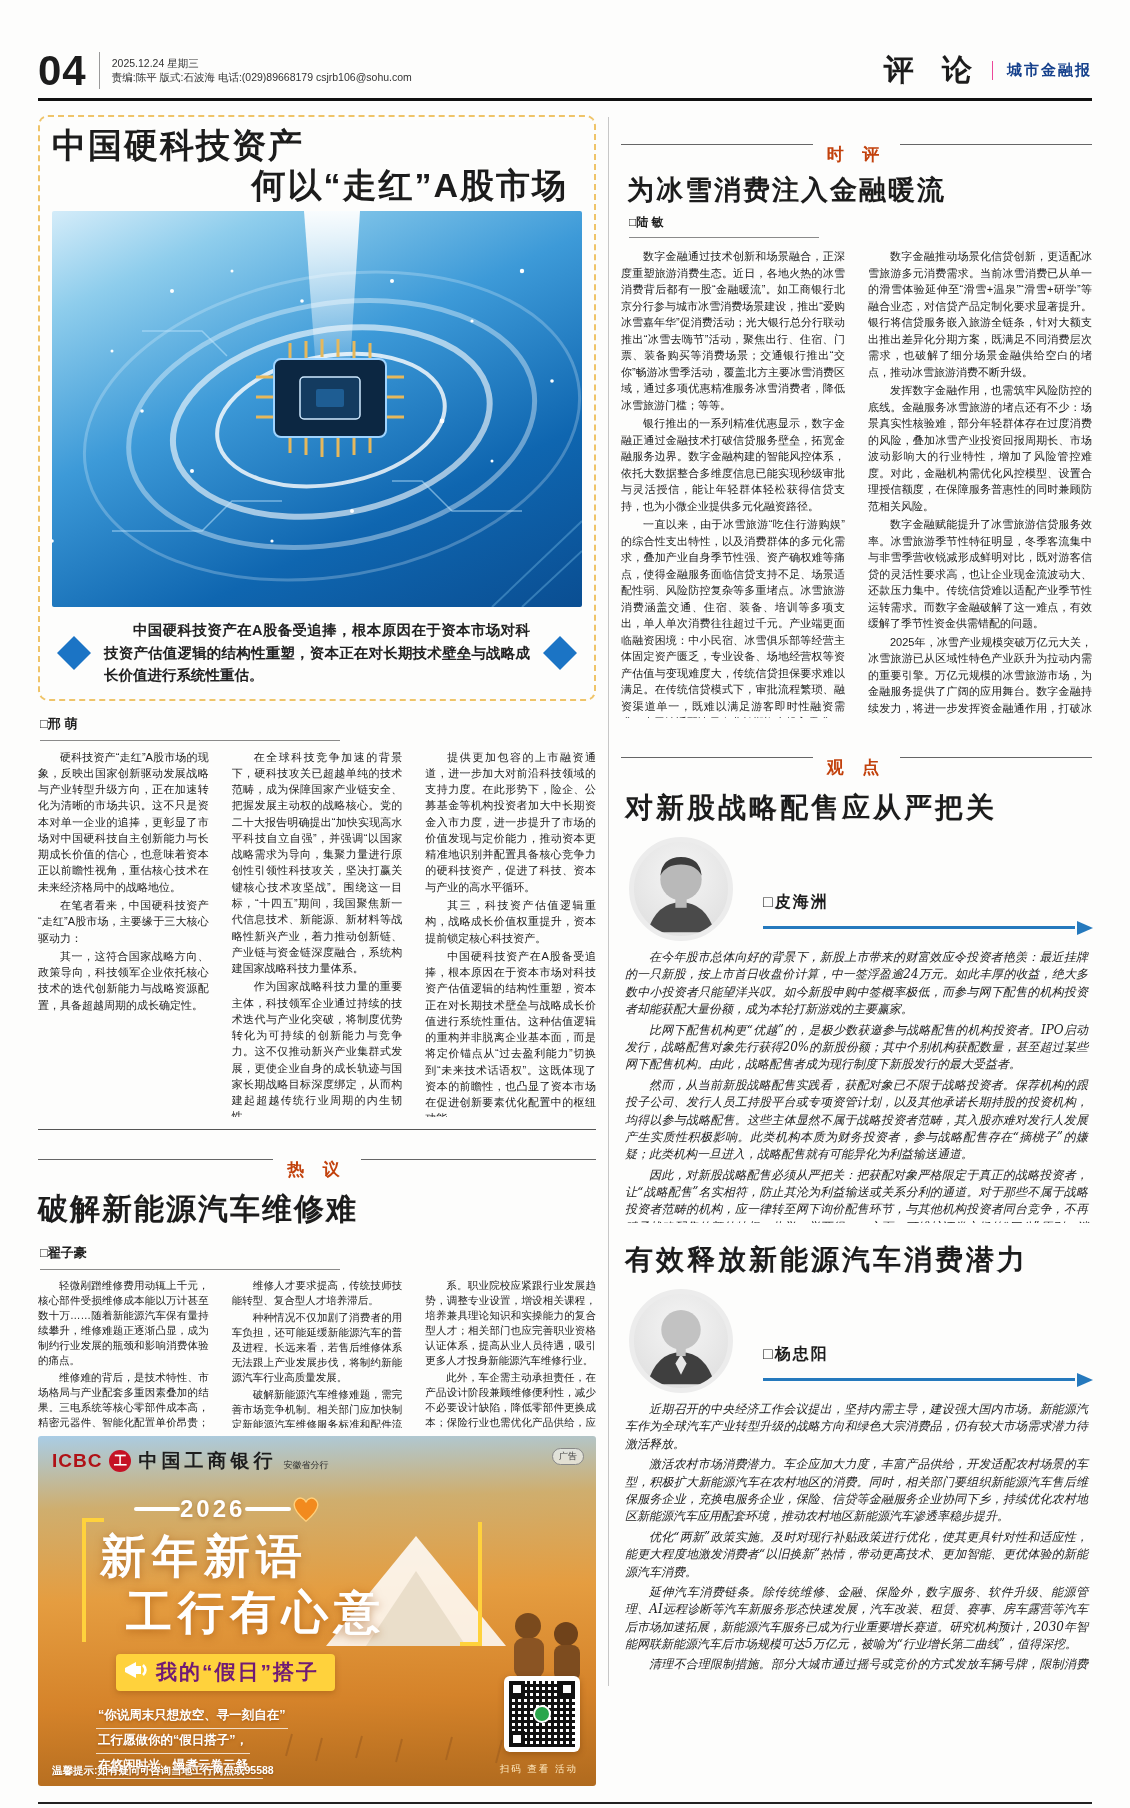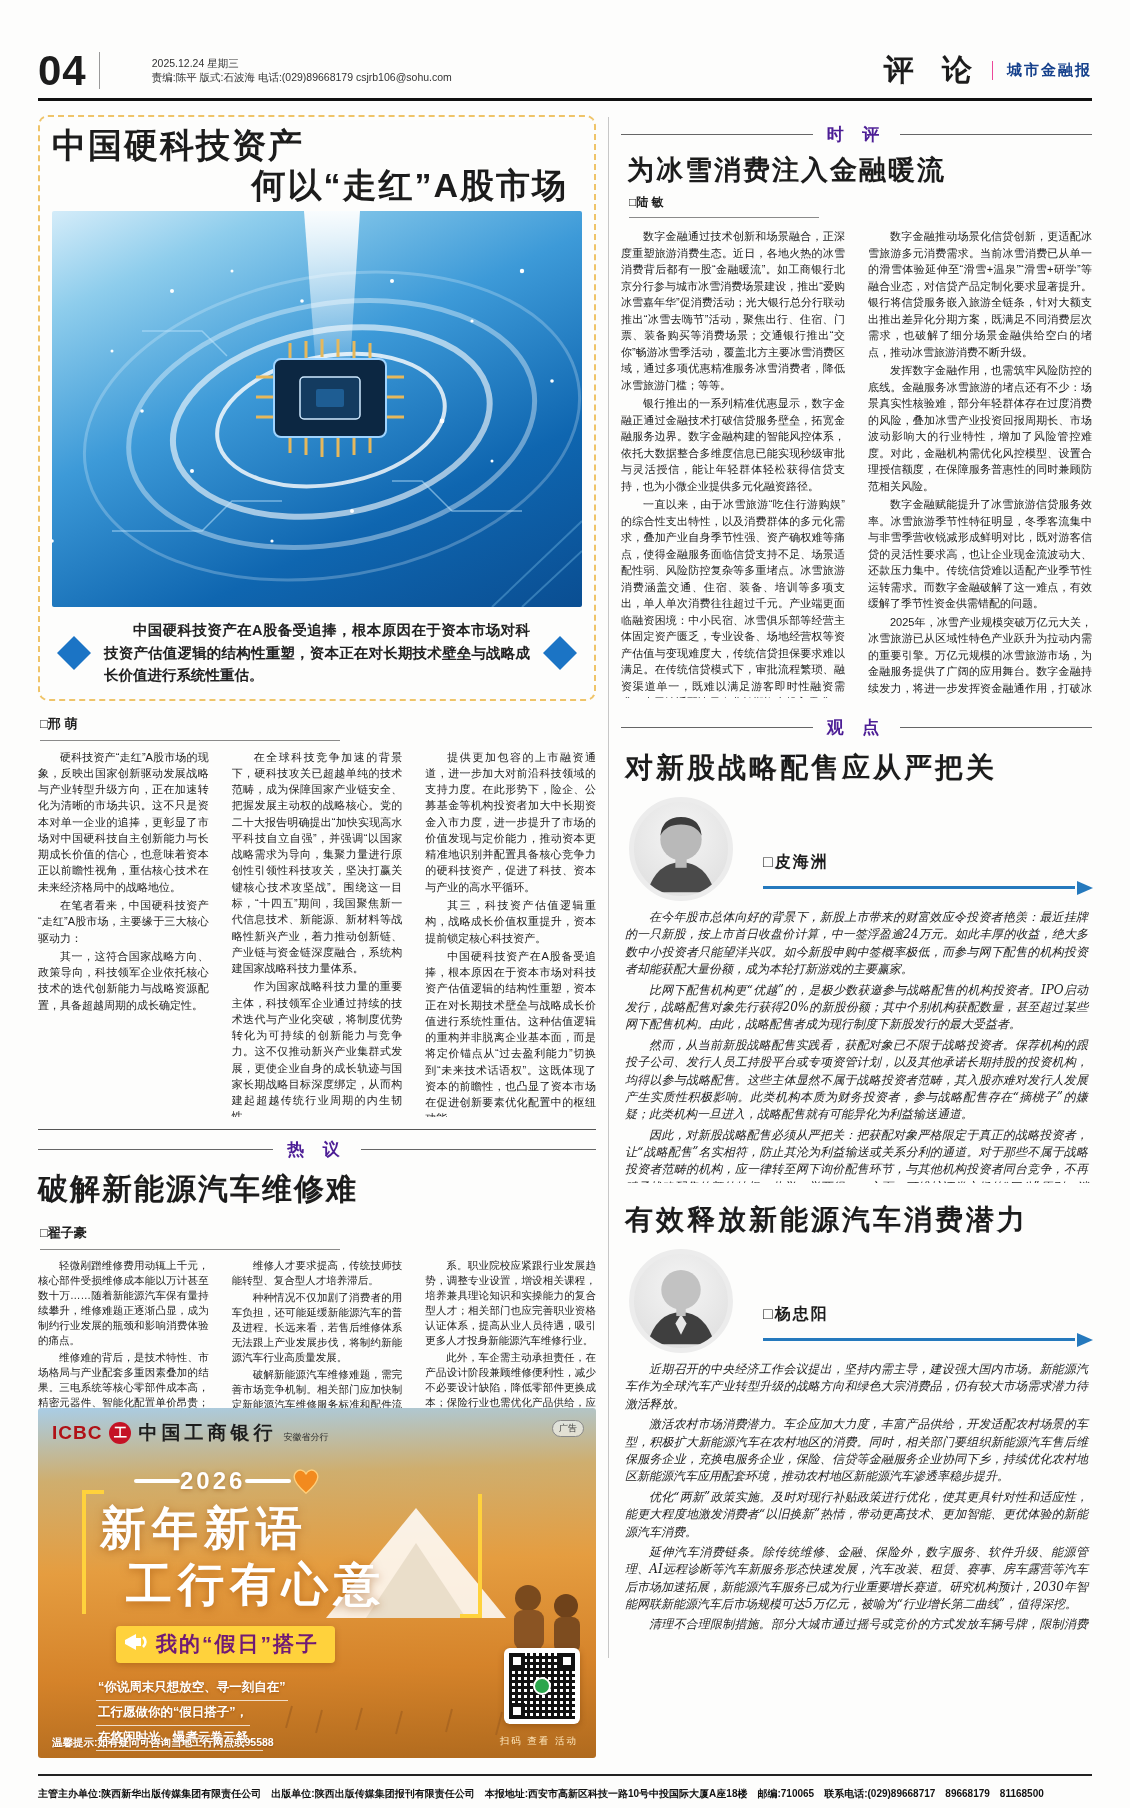--- a/index.html
+++ b/index.html
@@ -5,21 +5,21 @@
   * { box-sizing: border-box; margin: 0; padding: 0; }
   html,body { width:1130px; height:1808px; background:#fdfdfc; overflow:hidden;
     font-family:"Liberation Sans","DejaVu Sans",sans-serif; color:#1c1c1c; }
   .page { padding:0 38px; position:relative; }
 
   
   .masthead { margin-top:50px; display:flex; align-items:center;
     border-bottom:3px solid #111; padding-bottom:7px; }
   .page-num { font-size:42px; font-weight:800; line-height:.9; letter-spacing:1px; }
   .mast-sep { width:1px; align-self:stretch; background:#999; margin:2px 12px; }
-  .mast-info { display:flex; flex-direction:column; gap:0; font-size:10.5px; color:#333;margin-left:40px; }
+  .mast-info { display:flex; flex-direction:column; gap:0; font-size:10.5px; color:#333; }
   .mast-right { margin-left:auto; display:flex; align-items:center; }
   .section-name { font-size:30px; font-weight:700; letter-spacing:10px; }
   .paper-name { color:#16418c; font-weight:800; font-size:15px; letter-spacing:2px;
     border-left:1px solid #ec4899; padding-left:14px; margin-left:10px; }
 
   
   .content { display:flex; margin-top:14px; }
   .col-left { width:558px; flex:none; }
   .v-divider { width:1px; background:#c7c7c7; margin:2px 12px 100px 12px; }
   .col-right { flex:1; min-width:0; }
@@ -45,21 +45,21 @@
   .cols3 { height:368px; font-size:11px; line-height:1.48; color:#222; }
   .cols3 p + p, .cols2 p + p, .hotcols p + p { margin-top:2px; }
   .hotcols { height:150px; font-size:10.5px; line-height:1.43; color:#222; }
   .cols2 { height:470px; font-size:11px; line-height:1.5; color:#222; }
 
   .left-rule { border-top:1px solid #555; margin:12px 0 6px; }
 
   
   .sec-head { display:flex; align-items:center; gap:14px; margin:8px 0 4px; }
   .sec-head .line { flex:1; border-top:1px solid #666; }
-  .sec-label { color:#4c1d95; font-weight:800; font-size:17px; letter-spacing:7px; white-space:nowrap; }
+  .sec-label { color:#c2410c; font-weight:800; font-size:17px; letter-spacing:7px; white-space:nowrap;margin-top:20px; }
 
   .hot-headline { font-size:30px; font-weight:800; letter-spacing:2px; margin:8px 0 4px; }
 
   
   .sp-headline { font-size:27px; font-weight:600; letter-spacing:2px; margin:6px 0 6px; padding-left:6px; }
   .sp-byline { font-size:12px; font-weight:600; margin:2px 0 10px; padding-left:8px; }
   .sp-byline-rule { border-bottom:1px solid #8a8a8a; width:190px; margin-top:6px; }
 
   .op-headline { font-size:28px; font-weight:600; letter-spacing:3px; margin:10px 0 10px; padding-left:4px; }
   .op-author { display:flex; align-items:flex-end; gap:30px; margin:4px 0 8px; padding-left:8px; }
@@ -72,21 +72,21 @@
   .byline-arrow .tip { position:absolute; right:0; top:0; width:0; height:0;
     border-top:7px solid transparent; border-bottom:7px solid transparent; border-left:16px solid #2579bd; }
   .op-body { font-family:"DejaVu Serif","Liberation Serif",serif; font-style:italic;
     font-size:12px; line-height:1.45; text-align:justify; overflow:hidden; padding:0 4px; }
   .op-body.first { height:274px; }
   .op-body.second { height:270px; }
   .op-body p + p { margin-top:3px; }
   .mt18 { margin-top:18px; }
 
   
-  .ad { margin-top:0; height:350px; position:relative; overflow:hidden; border-radius:3px;
+  .ad { margin-top:8px; height:350px; position:relative; overflow:hidden; border-radius:3px;
     background:linear-gradient(178deg,#a9cde6 0%,#cfae6e 20%,#e59d40 45%,#d5832a 74%,#b06a1e 100%); }
   .ad-logo-row { position:absolute; top:12px; left:14px; display:flex; align-items:center; gap:7px; }
   .icbc-en { font-size:19px; font-weight:800; color:#b01116; letter-spacing:1px; }
   .icbc-emblem { width:22px; height:22px; border-radius:50%; background:#c51225; color:#fff;
     display:flex; align-items:center; justify-content:center; font-size:13px; font-weight:800; }
   .icbc-cn { font-size:19px; font-weight:800; color:#1d1d1d; letter-spacing:4px; }
   .icbc-branch { font-size:9px; color:#2e2e2e; align-self:flex-end; margin-bottom:2px; }
   .ad-tag { position:absolute; top:12px; right:12px; font-size:9px; color:#444;
     border:1px solid #888; border-radius:9px; padding:1px 6px; background:rgba(255,255,255,.55); }
   .ad-year-row { position:absolute; top:58px; left:96px; display:flex; align-items:center; 

